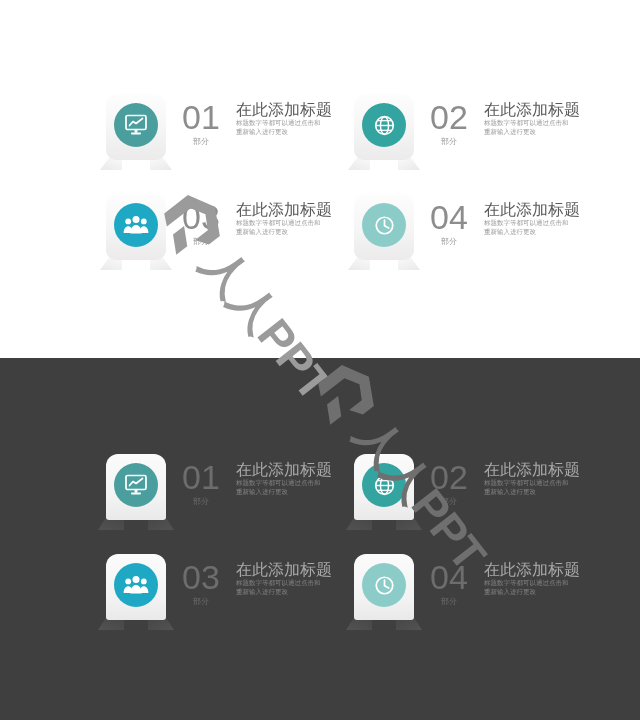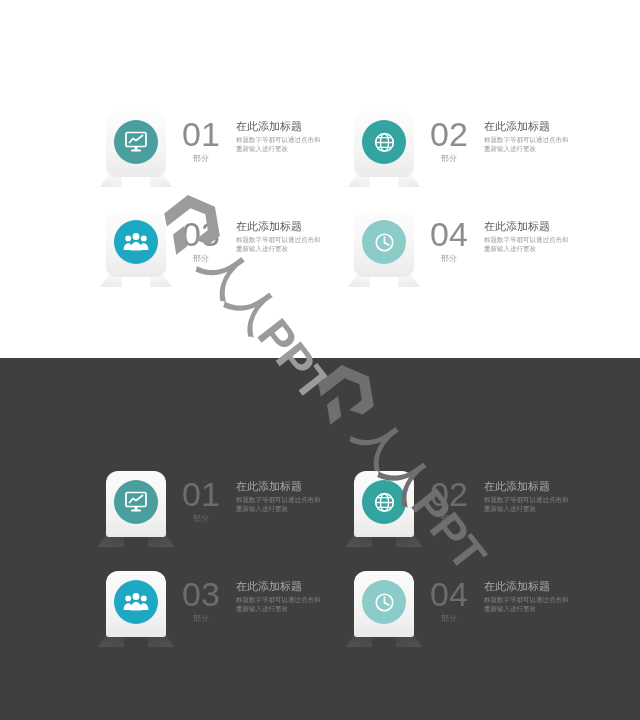--- a/index.html
+++ b/index.html
@@ -29,21 +29,21 @@
   .slide-dark {
     top: 358px;
     height: 362px;
     background: #3f3f3f;
   }
 
   
   .grid {
     position: absolute;
     left: 0;
-    top: 17px;
+    top: 0;
     width: 640px;
     height: 100%;
   }
   .item {
     position: absolute;
     display: flex;
     align-items: flex-start;
   }
 
   
@@ -150,21 +150,21 @@
   .slide-dark .num-sub { color: #6a6a6a; }
 
   
   .txt-block {
     flex: 0 0 auto;
     width: 92px;
     padding-top: 9px;
     padding-left: 6px;
   }
   .txt-title {
-    font-size: 11px;
+    font-size: 16px;
     line-height: 13px;
     color: #5a5a5a;
     white-space: nowrap;
   }
   .txt-body {
     margin-top: 3px;
     font-size: 6.5px;
     line-height: 8.5px;
     color: #9a9a9a;
     width: 88px;

